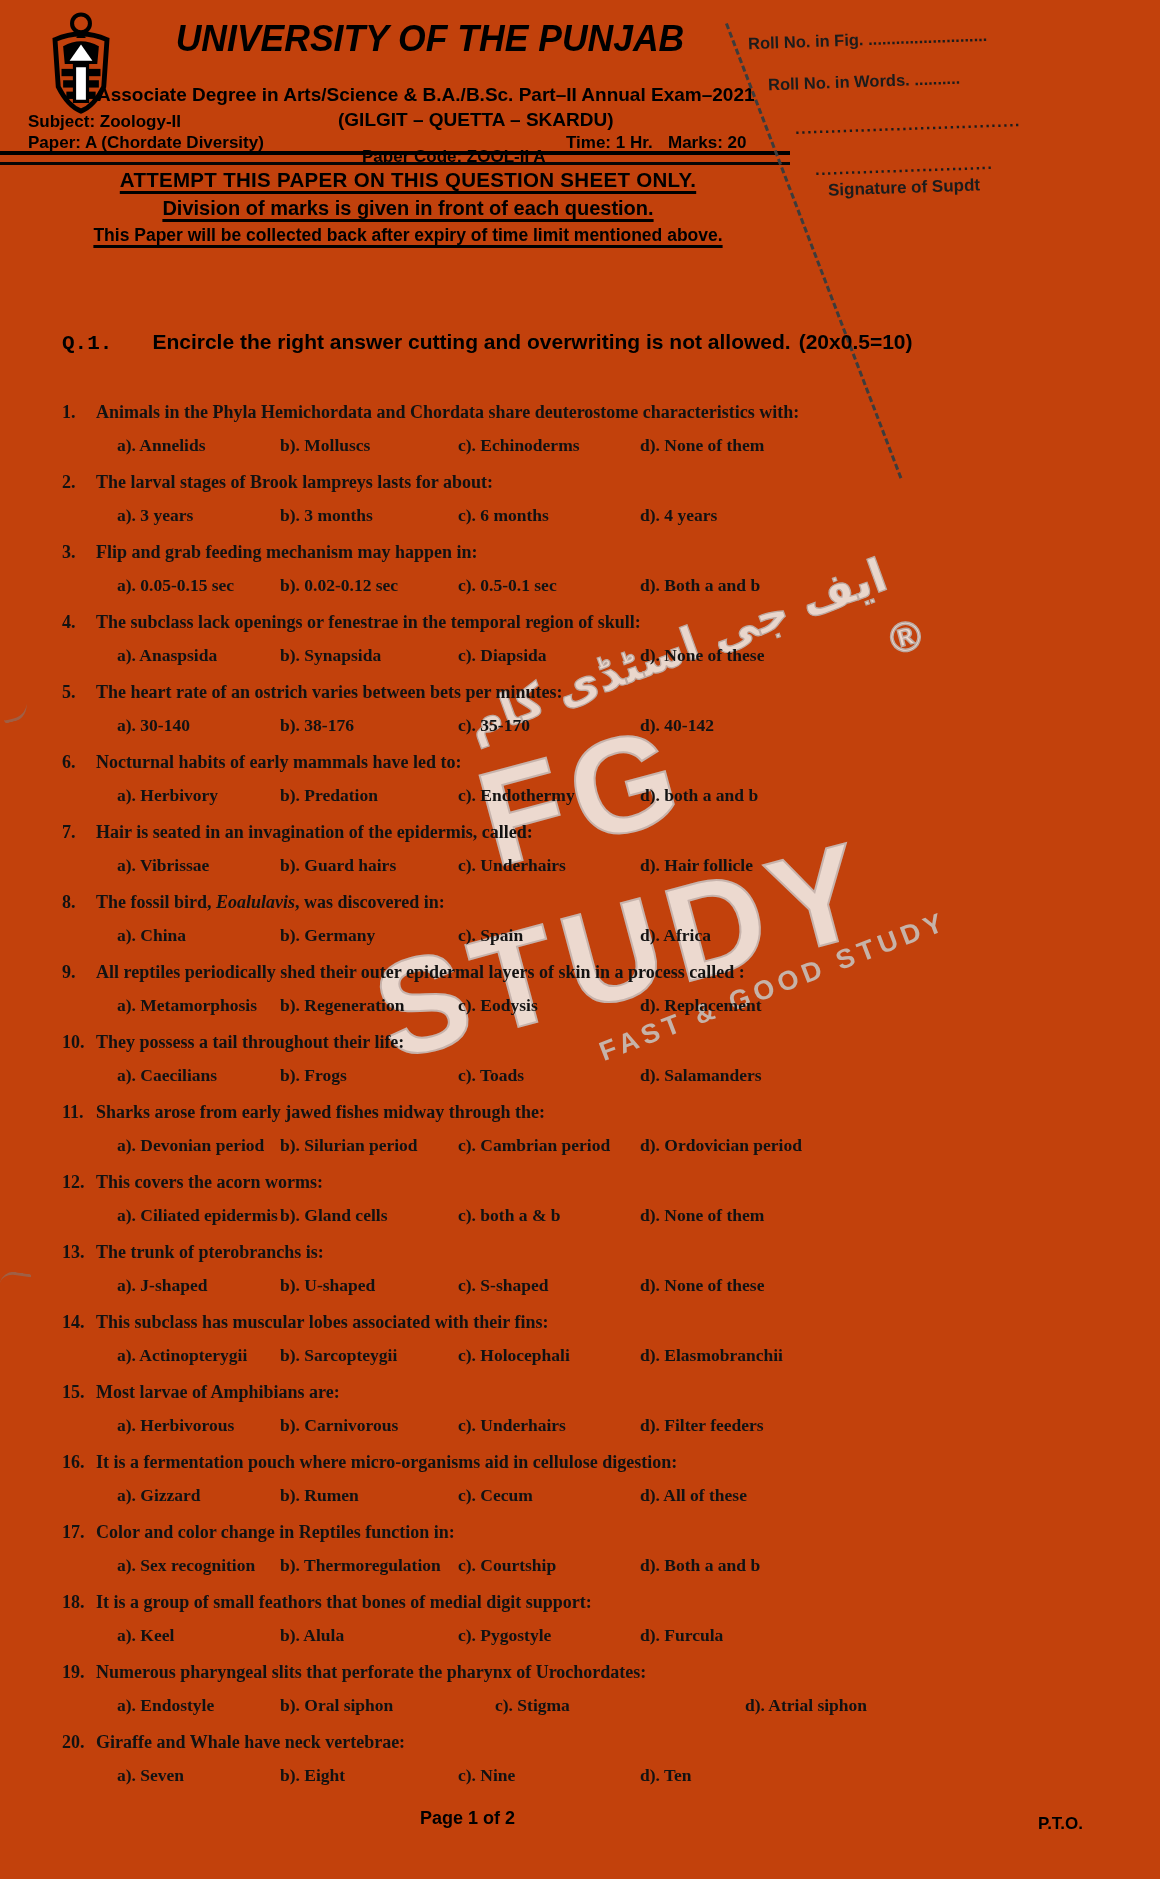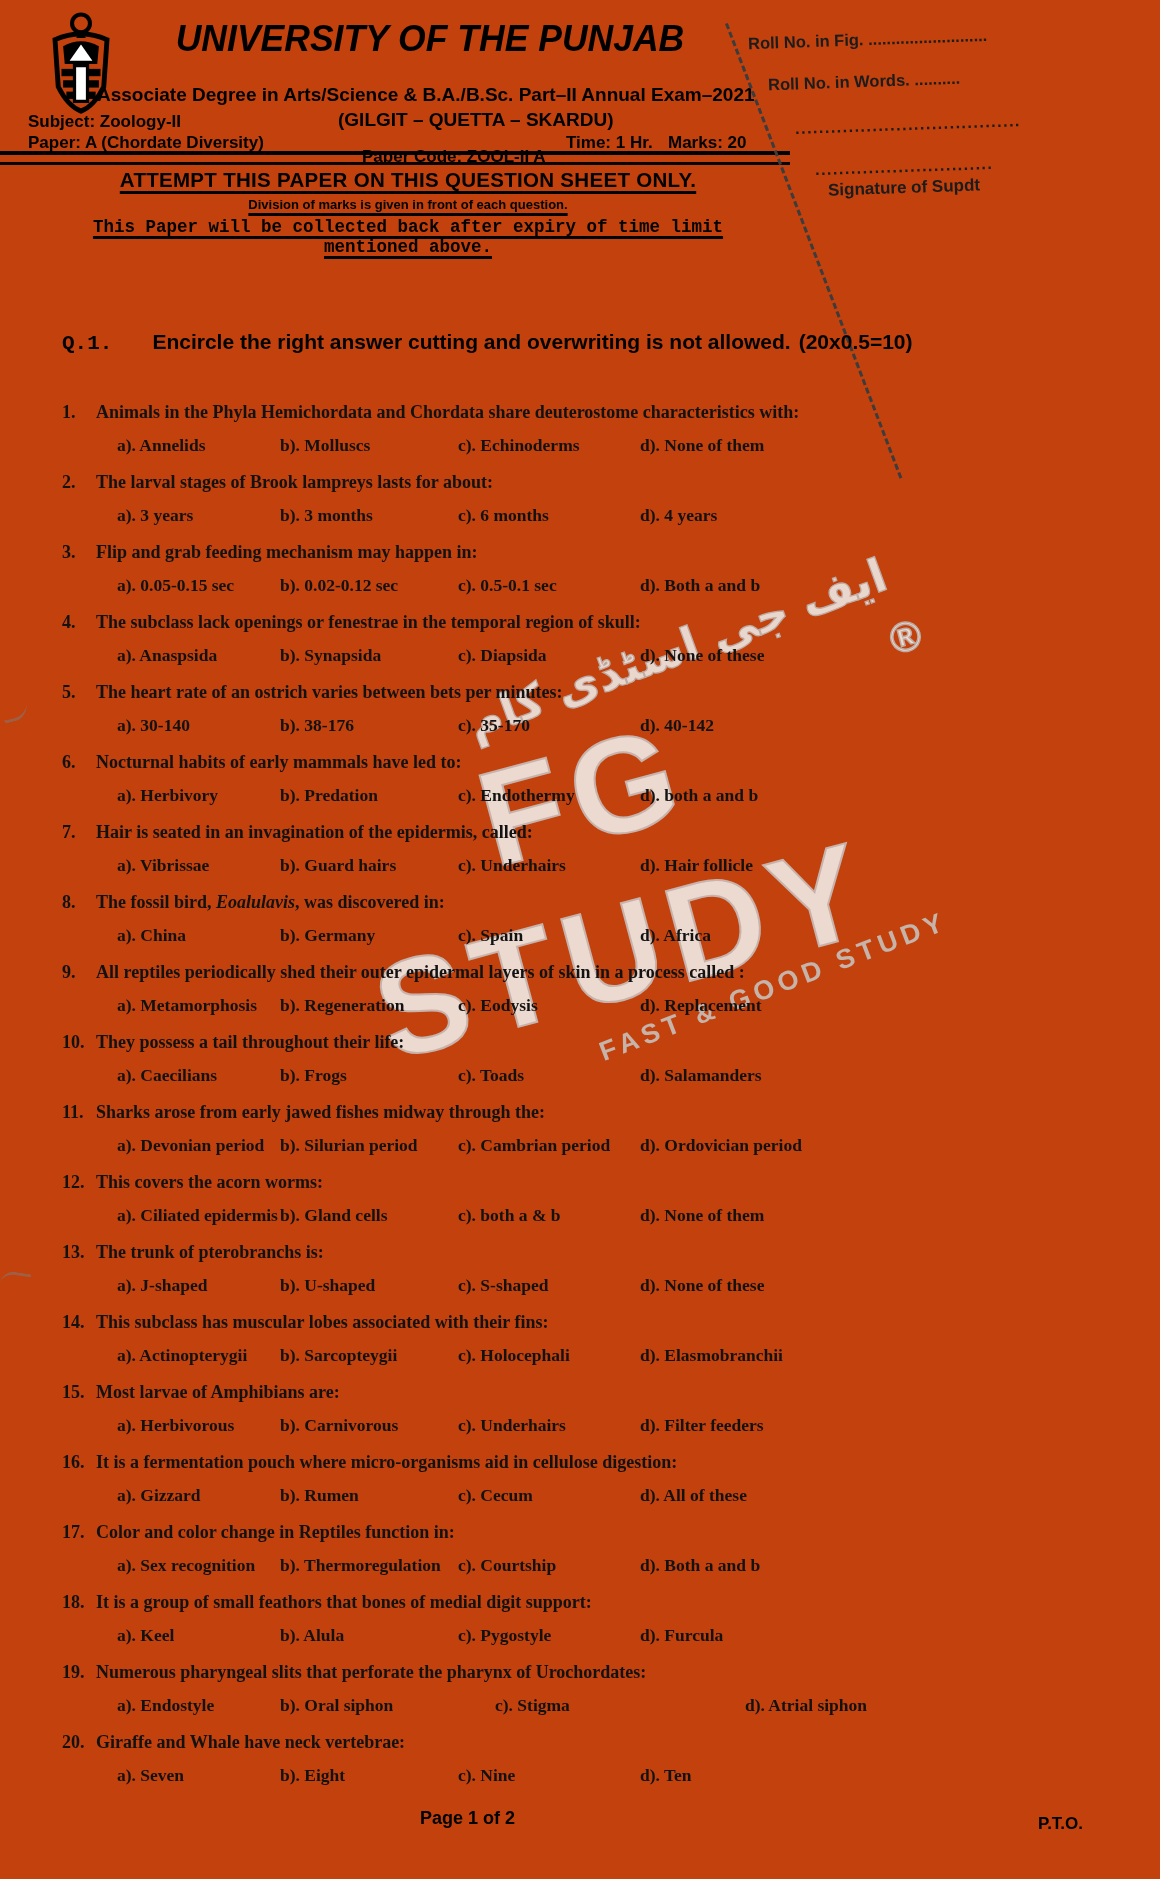--- a/index.html
+++ b/index.html
@@ -38,22 +38,22 @@
   .roll-words{top:72px;left:768px;font-size:16.5px;}
   .dots1{top:116px;left:795px;font-size:16px;letter-spacing:1.5px;}
   .dots2{top:158px;left:815px;font-size:16px;letter-spacing:1.5px;}
   .sig{top:178px;left:828px;font-size:17px;}
 
   
   .instr{position:absolute;top:168px;left:55px;width:706px;text-align:center;
          font-family:"Liberation Sans",sans-serif;font-weight:bold;color:#000;}
   .instr div{text-decoration:underline;text-decoration-thickness:2.5px;text-underline-offset:4px;}
   .instr .l1{font-size:20.5px;margin-bottom:5px;letter-spacing:.3px;}
-  .instr .l2{font-size:13px;margin-bottom:5px;}
-  .instr .l3{font-size:17.5px;font-family:Liberation Mono, monospace;}
+  .instr .l2{font-size:20px;margin-bottom:5px;}
+  .instr .l3{font-size:17.5px;}
 
   
   .q1head{position:absolute;top:330px;left:62px;width:1030px;
           font-family:"Liberation Sans",sans-serif;font-weight:bold;font-size:21px;color:#000;
           white-space:nowrap;}
   .q1head .q1num{margin-right:40px;font-family:Liberation Mono, monospace;}
   .q1head .q1marks{margin-left:8px;}
 
   
   .questions{position:absolute;top:396px;left:62px;width:1040px;z-index:2;}

